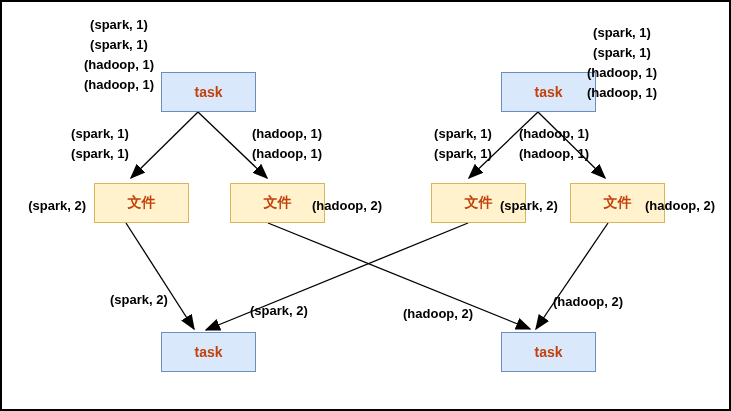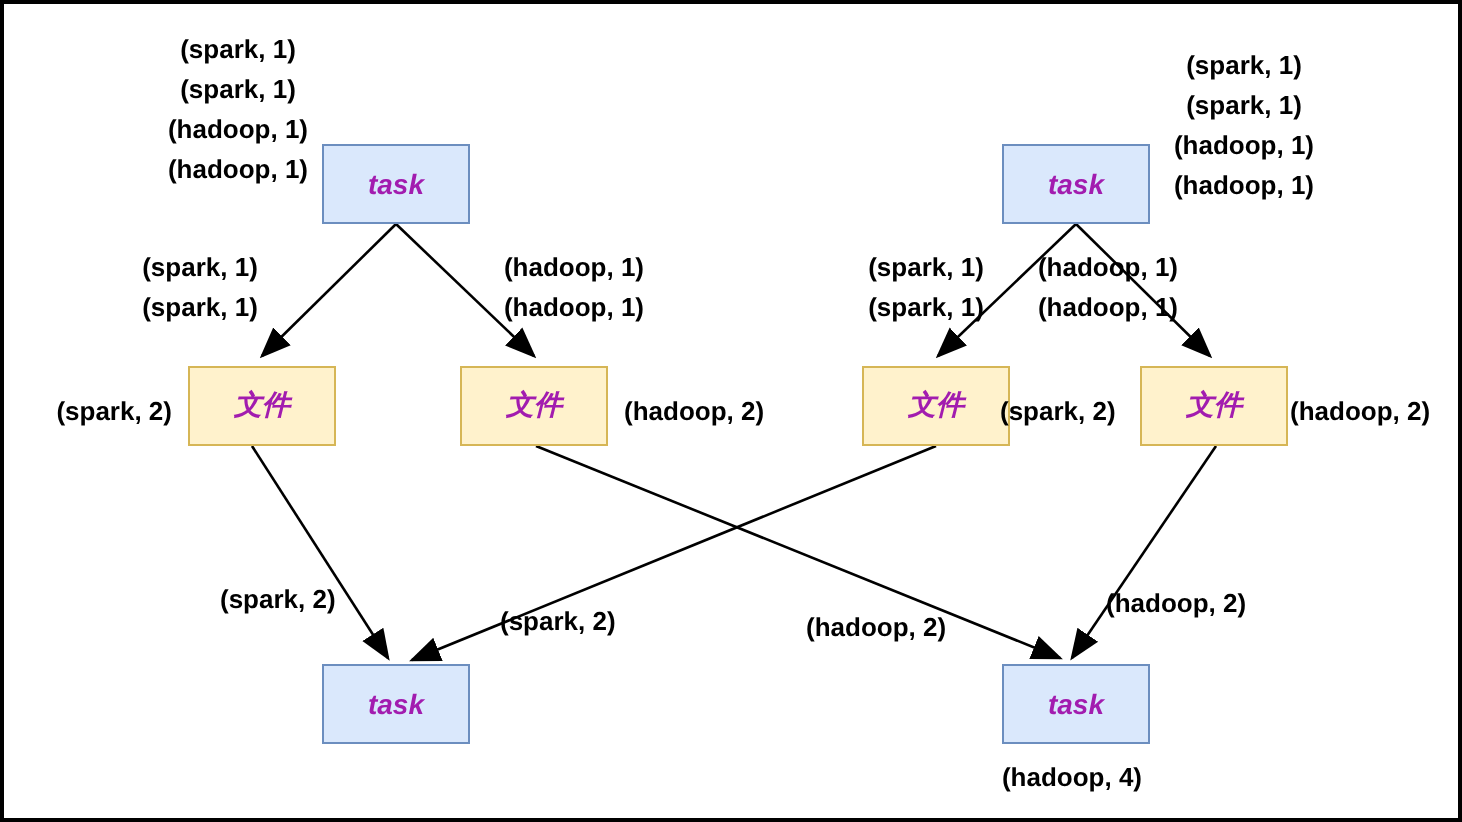--- a/index.html
+++ b/index.html
@@ -9,30 +9,29 @@
     height: 411px;
     box-sizing: border-box;
     border: 2px solid #000000;
     background: #ffffff;
     font-family: "Liberation Sans", sans-serif;
     overflow: hidden;
   }
   #edges { position: absolute; left: 0; top: 0; width: 731px; height: 411px; }
   .node {
     position: absolute;
-    width: 74px;
+    width: 95px;
     height: 40px;
     box-sizing: border-box;
     display: flex;
     align-items: center;
     justify-content: center;
     font-size: 14px;
     font-weight: bold;
-    color: #a21caf;
-    font-style: italic;
+    color: #c2410c;
   }
   .task { background: var(--task-fill, #dae8fc); border: 1px solid var(--task-border, #6c8ebf); }
   .file { background: var(--file-fill, #fff2cc); border: 1px solid var(--file-border, #d6b656); }
   .lbl {
     position: absolute;
     font-size: 13px;
     font-weight: bold;
     line-height: 20px;
     color: #000000;
     white-space: nowrap;
@@ -104,15 +103,14 @@
   <div class="lbl" style="left:14px;  top:194px; width:70px; text-align:right;">(spark, 2)</div>
   <div class="lbl" style="left:310px; top:194px;">(hadoop, 2)</div>
   <div class="lbl" style="left:498px; top:194px;">(spark, 2)</div>
   <div class="lbl" style="left:643px; top:194px;">(hadoop, 2)</div>
 
   <div class="lbl" style="left:108px; top:288px;">(spark, 2)</div>
   <div class="lbl" style="left:248px; top:299px;">(spark, 2)</div>
   <div class="lbl" style="left:401px; top:302px;">(hadoop, 2)</div>
   <div class="lbl" style="left:551px; top:290px;">(hadoop, 2)</div>
 
-  <div class="lbl center" style="left:484px; top:377px;">(hadoop, 4)</div>
 
 </div>
 
 </body></html>

